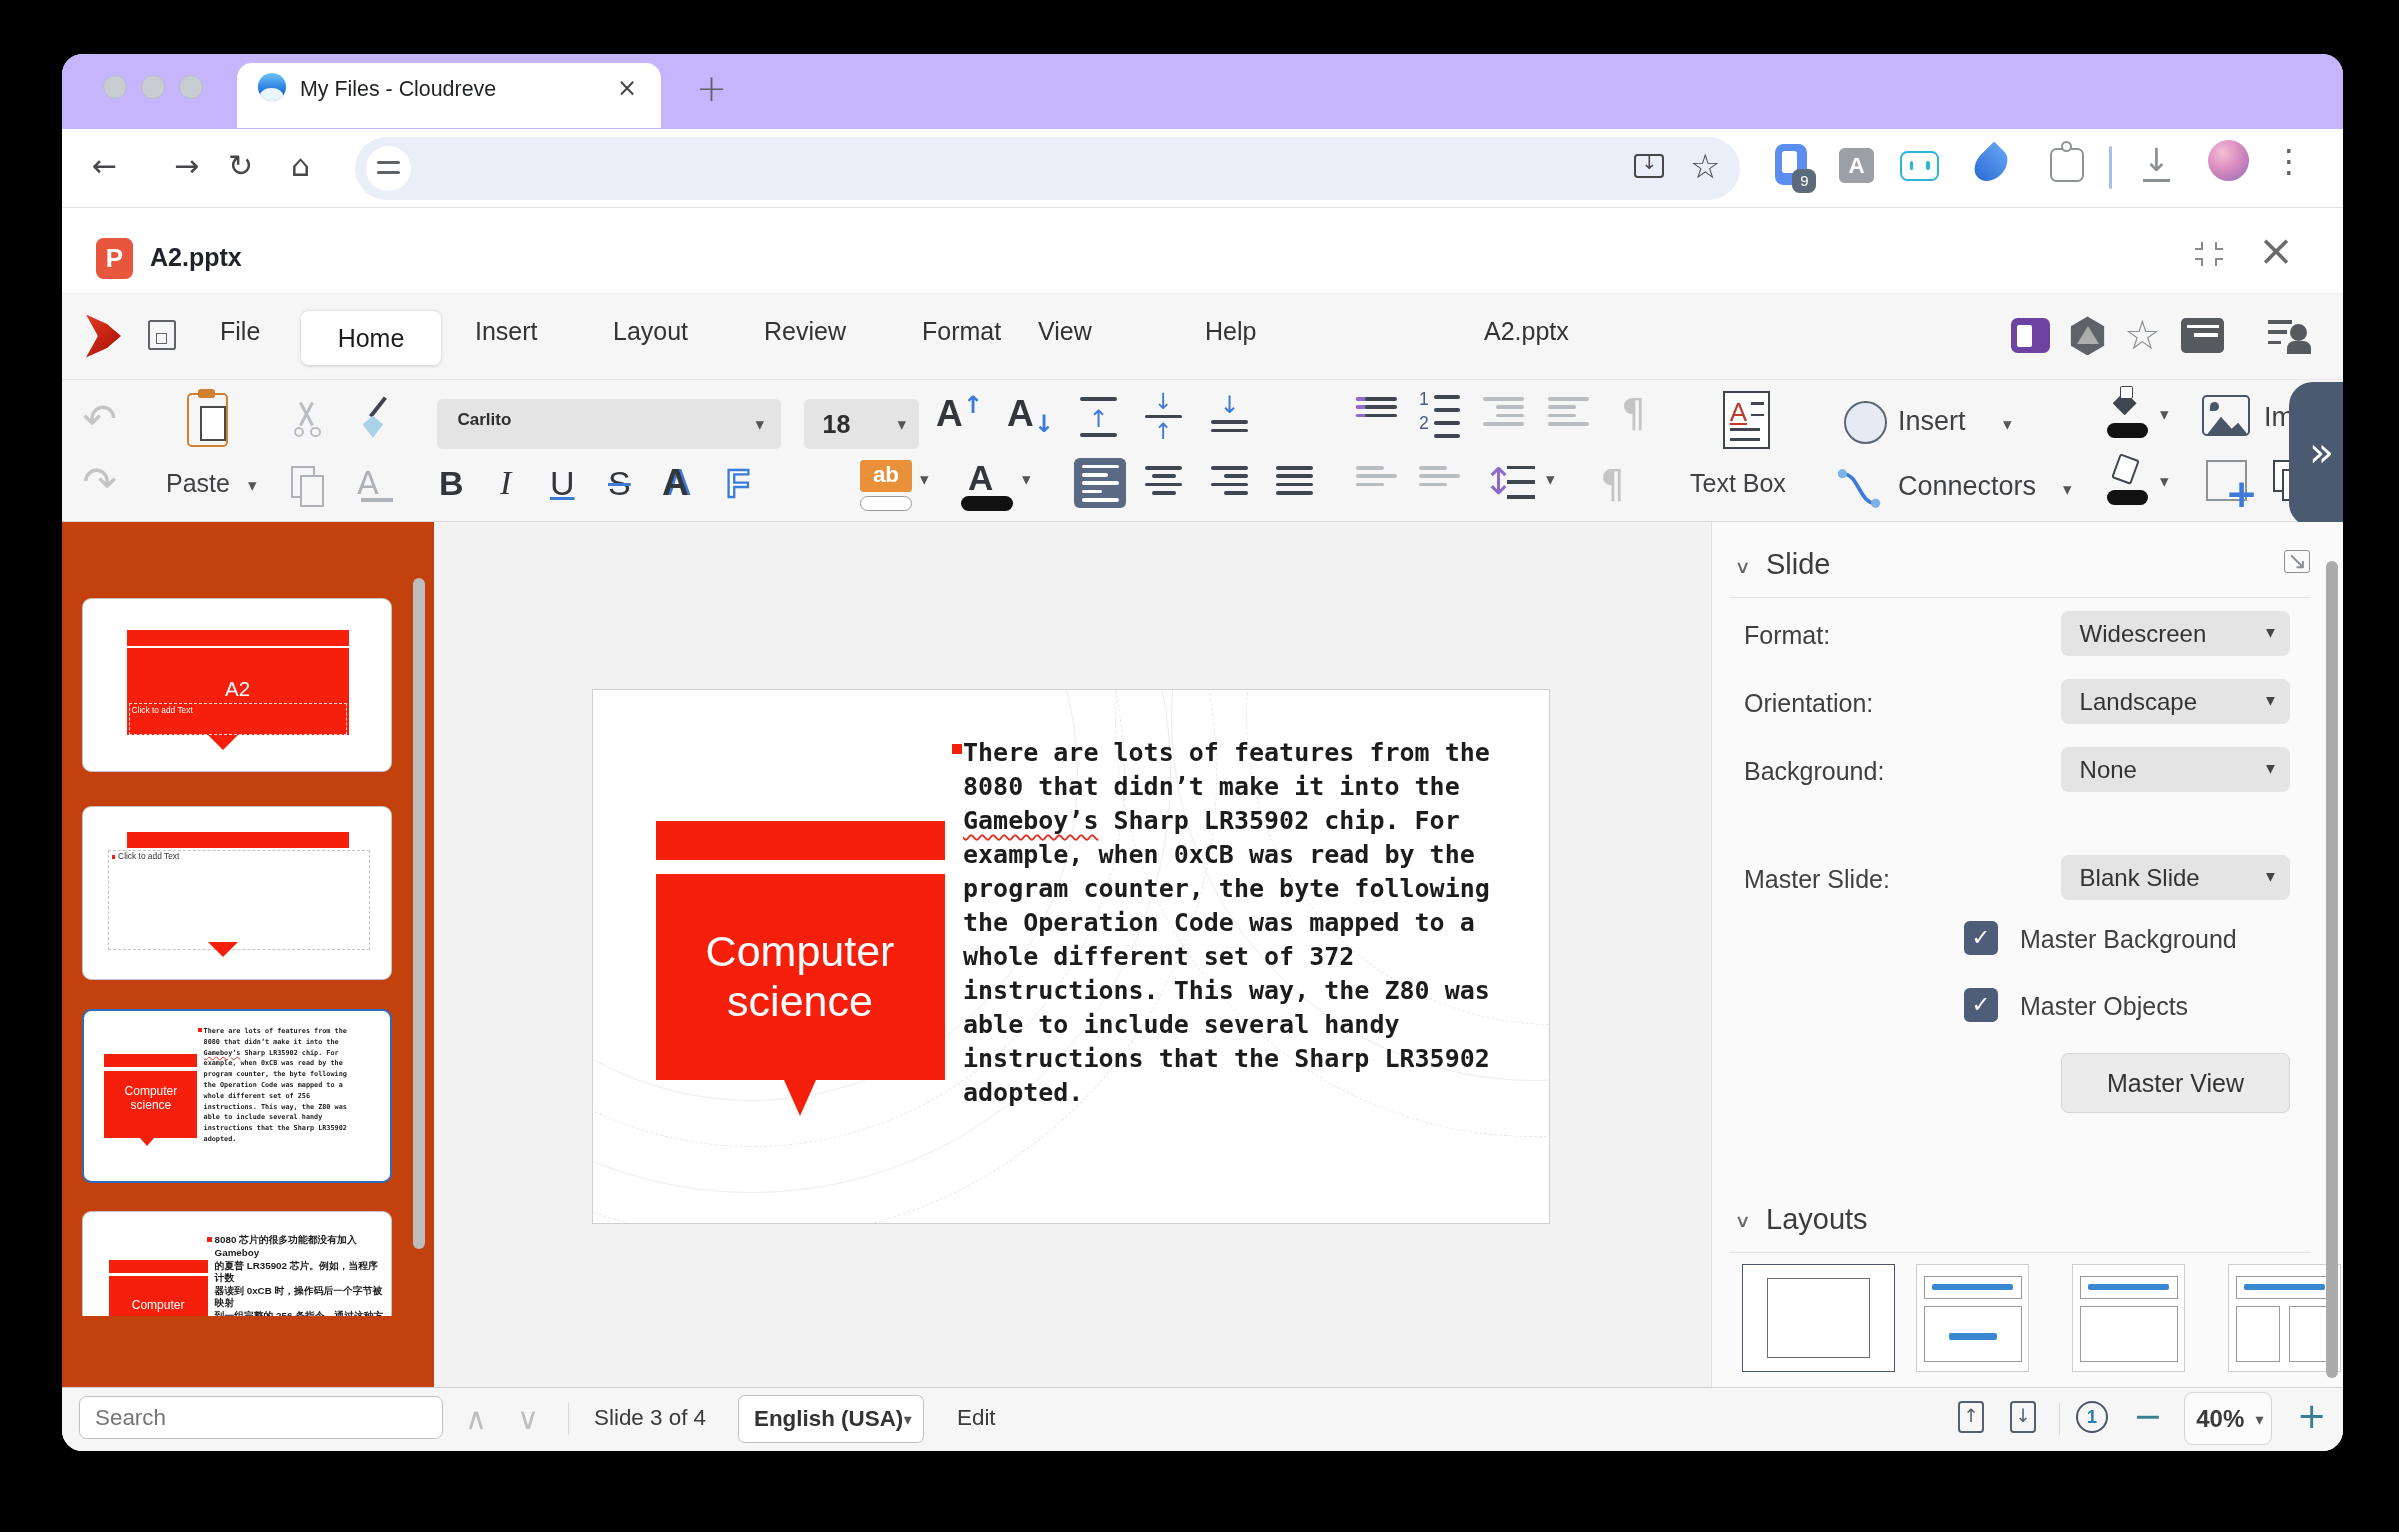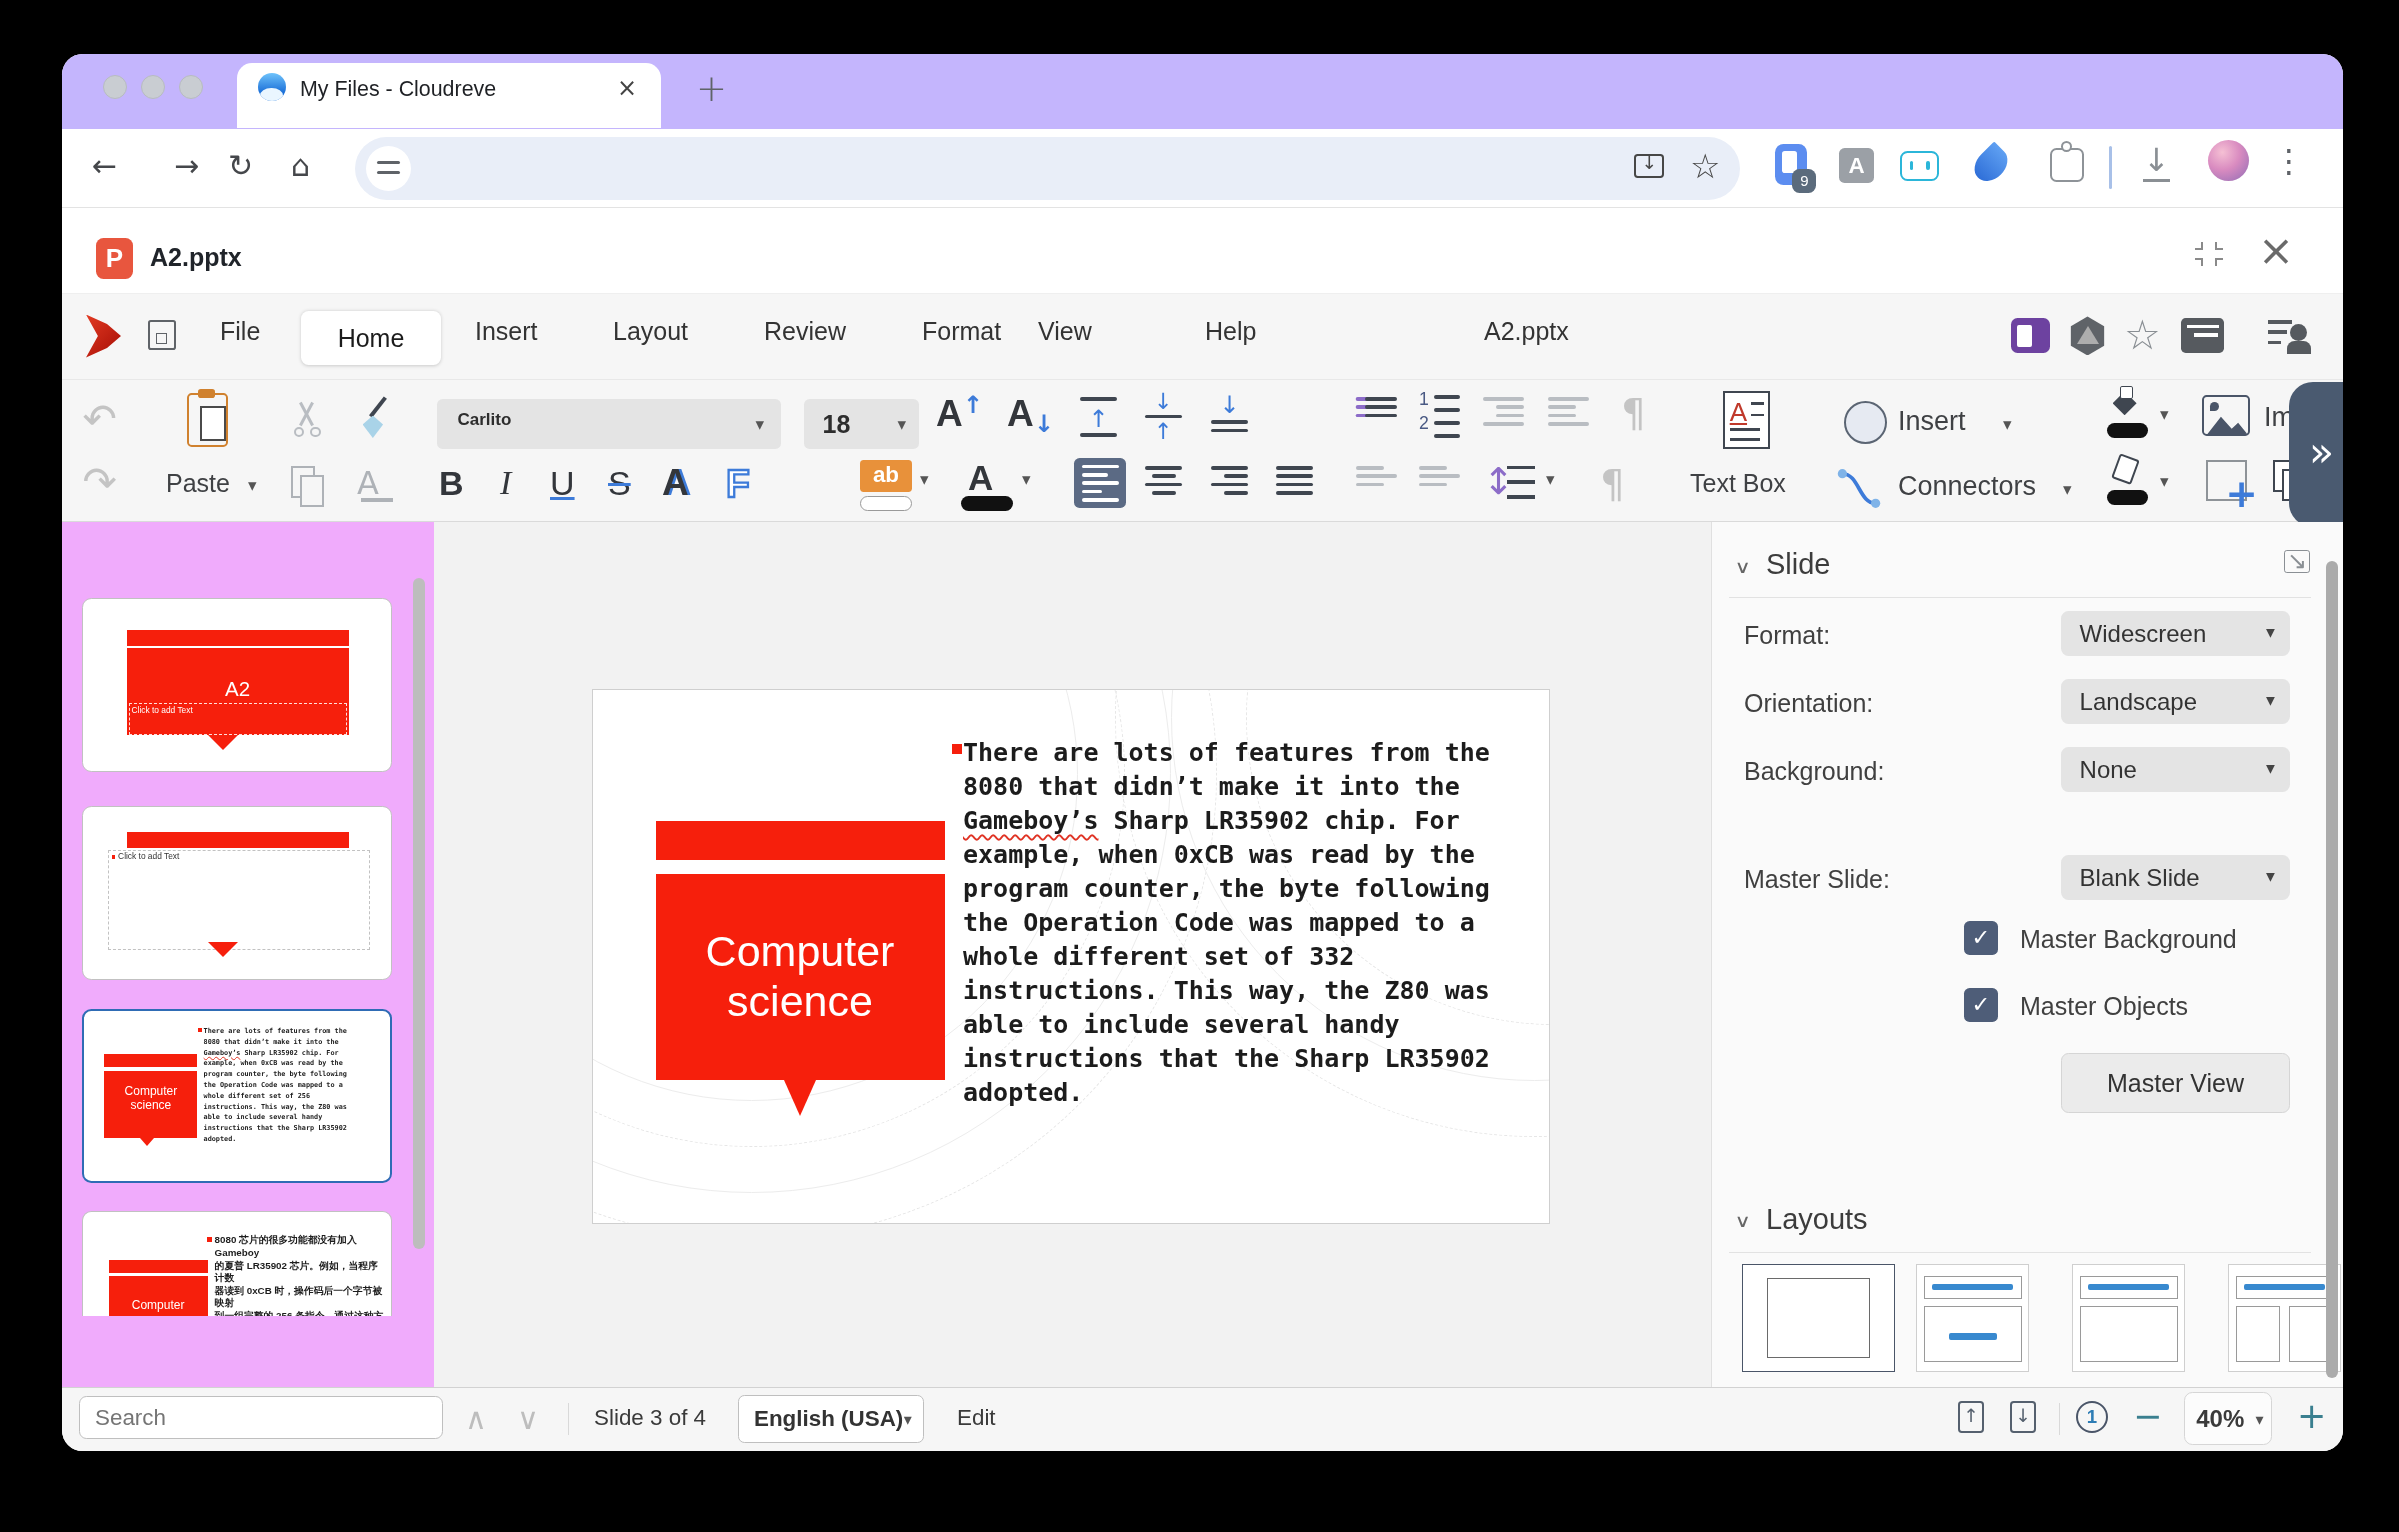--- a/index.html
+++ b/index.html
@@ -46,21 +46,21 @@
   .selbox { background:#E4E4E4; border-radius:5.6px; }
   .ddl { font-size:17px; color:#555; }
   .barsv { display:flex; flex-direction:column; gap:4.7px; }
   .barsv i { height:3.7px; background:#3f4650; border-radius:1.9px; }
   .barsv.gray i { background:#B9BDC2; }
   .alsel { background:#5B6A84; border-radius:5.6px; padding:6.5px 7.5px; }
   .alsel i { background:#fff; }
   .flap { left:2227px; top:328px; width:65px; height:145px; background:#4A5A70; border-radius:24px 0 0 24px; color:#fff; font-size:41px; text-align:center; line-height:140px; font-family:"DejaVu Sans",sans-serif; }
 
   
-  .leftpanel { left:0; top:468px; width:404px; height:865px; background:#f0abfc; border-right:0.9px solid #E2E2E2; }
+  .leftpanel { left:0; top:468px; width:404px; height:865px; background:#c2410c; border-right:0.9px solid #E2E2E2; }
   .thumb { left:19.6px; width:310px; height:174px; background:#fff; border:1.9px solid #C1C1C1; border-radius:9.3px; overflow:hidden; }
   .thumb.sel { border:2.8px solid #2F6CB5; }
   .red { background:#F61F0C; }
   .tri { width:0; height:0; border-left:15px solid transparent; border-right:15px solid transparent; border-top:15px solid #F61F0C; }
   .dashw { border:0.9px dashed rgba(255,255,255,.85); }
   .dashg { border:0.9px dashed #C2C2C2; }
   .minimono { font-family:"DejaVu Sans Mono", monospace; font-weight:bold; color:#1d1d1d; white-space:pre-line; }
 
   .canvas { left:372px; top:468px; width:1277px; height:865px; background:#F2F2F2; }
   .slide { left:158px; top:167px; width:958px; height:535px; background:#fff; border:0.9px solid #CFCFCF; overflow:hidden; }
@@ -446,21 +446,21 @@
         <span class="slidetitle" style="position:absolute;left:23px;top:52px;width:242px;">Computer science</span>
       </div>
       <div class="abs tri" style="left:191px;top:390px;border-left-width:16px;border-right-width:16px;border-top-width:36px;"></div>
 
       <div class="abs slidebody" style="left:370px;top:46px;width:559px;"><i style="position:absolute;left:-11.2px;top:7.5px;width:10.3px;height:10.3px;background:#F61F0C;"></i><span>There are lots of features from the
 8080 that didn’t make it into the
 </span><span class="wavy">Gameboy’s</span><span> Sharp LR35902 chip. For
 example, when 0xCB was read by the
 program counter, the byte following
 the Operation Code was mapped to a
-whole different set of 332
+whole different set of 372
 instructions. This way, the Z80 was
 able to include several handy
 instructions that the Sharp LR35902
 adopted.</span></div>
     </div>
   </div>
 
   <div class="abs rightpanel">
     <span class="abs glyph" style="left:22.4px;top:32px;font-size:22.4px;color:#666;transform:scaleY(.8);">∨</span>
     <span class="abs" style="left:54px;top:26px;font-size:29px;color:#3c3c3c;">Slide</span>

